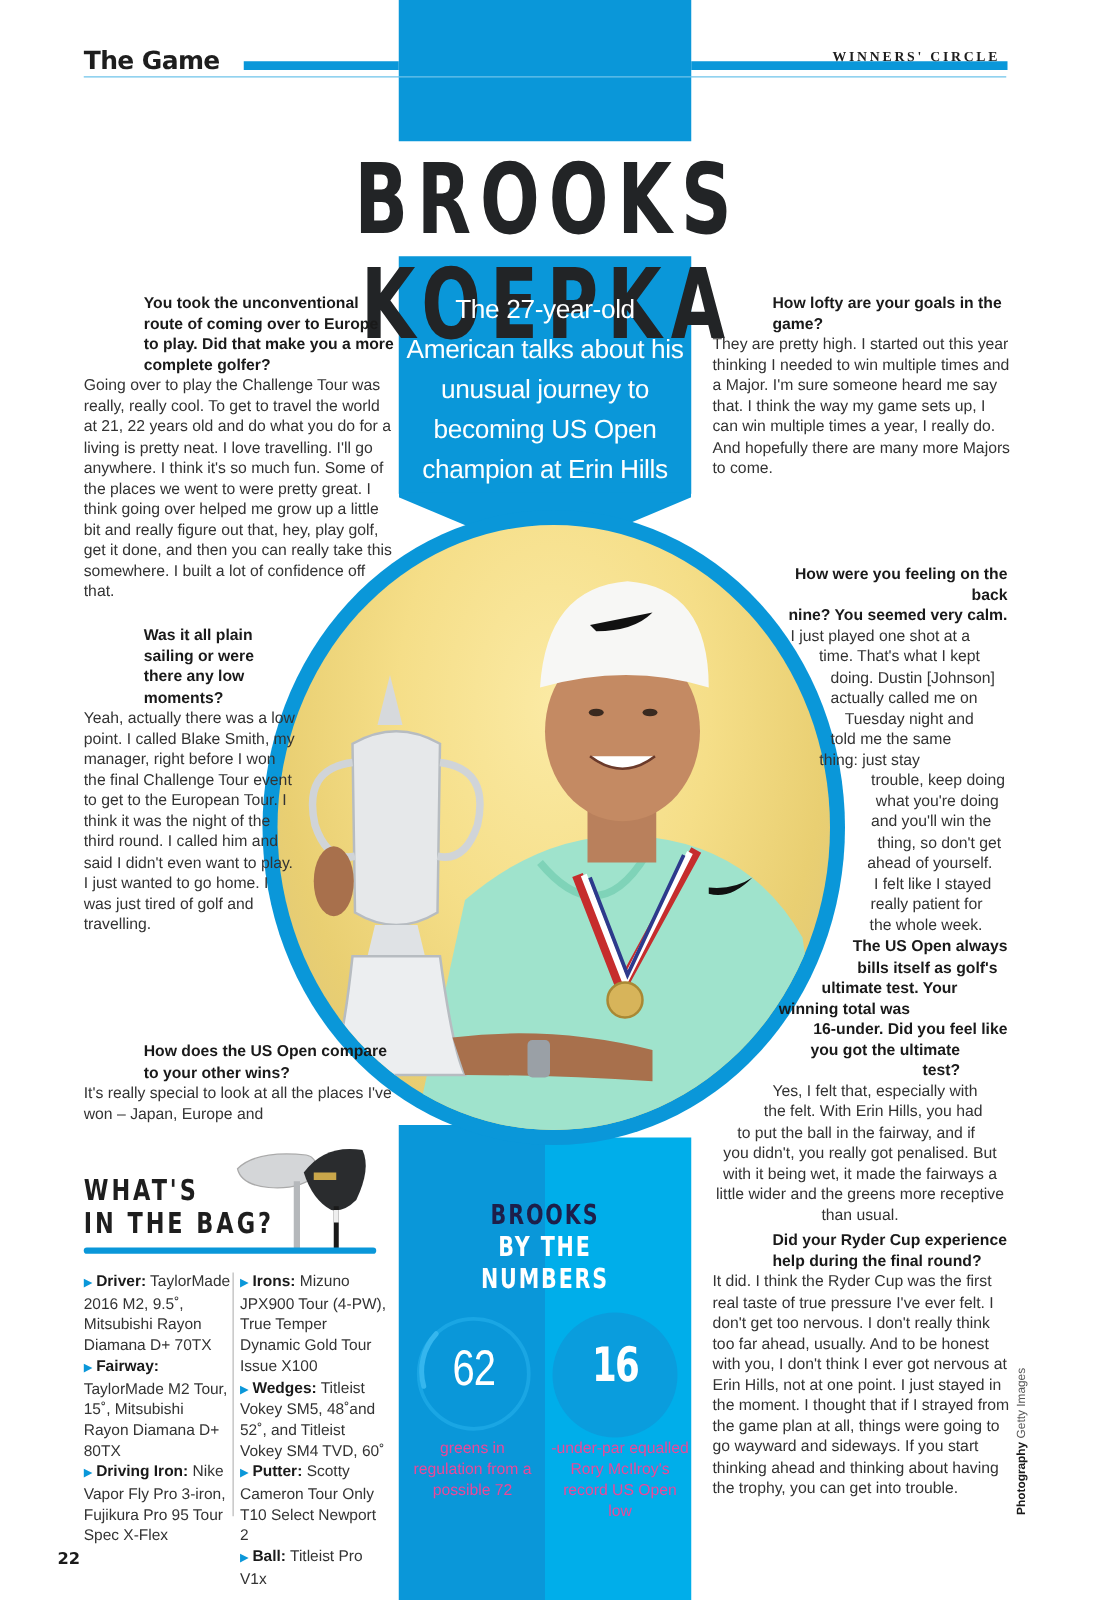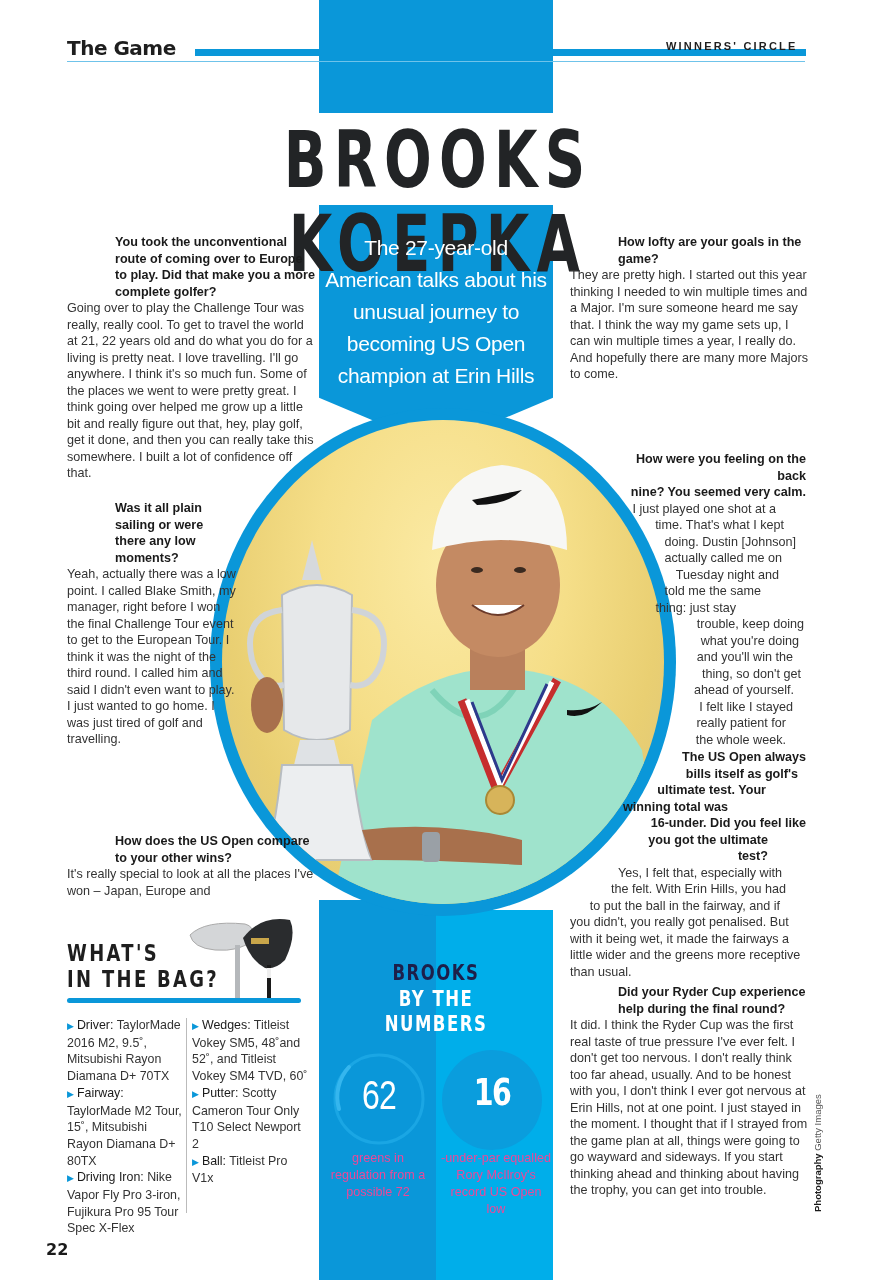--- a/index.html
+++ b/index.html
@@ -14,21 +14,21 @@
   .col-chev { left: 319px; top: 394px; width: 234px; height: 48px; background: #0a97d9;
     clip-path: polygon(0 0, 100% 0, 100% 8%, 55% 100%, 50% 100%, 45% 100%, 0 8%); }
   .col-bottom-l { left: 319px; top: 900px; width: 117px; height: 380px; background: #0a97d9; }
   .col-bottom-r { left: 436px; top: 910px; width: 117px; height: 370px; background: #00aeea; }
 
   
   .section-label { left: 67px; top: 36px; font-family: "DejaVu Sans", sans-serif; font-weight: bold; font-size: 20px; letter-spacing: -0.5px; color: #1e1e1e; }
   .hdr-rule-left { left: 195px; top: 49px; width: 124px; height: 7px; background: #0a97d9; }
   .hdr-rule-right { left: 553px; top: 49px; width: 253px; height: 7px; background: #0a97d9; }
   .hdr-thin { left: 67px; top: 61px; width: 738px; height: 1px; background: #6fc3ea; }
-  .kicker { left: 666px; top: 40px; font-family: Liberation Sans, sans-serif; font-weight: bold; font-size: 11px; letter-spacing: 2.2px; color: #1e1e1e; }
+  .kicker { left: 666px; top: 40px; font-family: Liberation Serif, serif; font-weight: bold; font-size: 11px; letter-spacing: 2.2px; color: #1e1e1e; }
 
   
   .headline { left: 0; width: 876px; top: 118px; text-align: center; font-family: "DejaVu Sans", sans-serif; font-weight: bold; font-size: 78px; letter-spacing: 10px; color: #222426; transform: scaleX(0.72); transform-origin: center; line-height: 84px; }
 
   
   .standfirst { left: 325px; top: 232px; width: 222px; text-align: center; font-family: "Liberation Sans Narrow", "Liberation Sans", sans-serif; font-size: 21px; line-height: 32px; color: #ffffff; letter-spacing: -0.3px; }
 
   
   .body-text { font-size: 12.6px; line-height: 16.5px; color: #333; }
   .body-text .q { font-weight: bold; color: #1a1a1a; margin-left: 48px; }
@@ -52,36 +52,36 @@
   .portrait svg { width: 100%; height: 100%; display: block; }
 
   
   .bag-title { left: 67px; top: 940px; font-family: "DejaVu Sans", sans-serif; font-weight: bold; font-size: 23px; line-height: 26px; letter-spacing: 3px; color: #1e1e1e; transform: scaleX(0.78); transform-origin: left; }
   .bag-img { left: 185px; top: 910px; width: 115px; height: 90px; }
   .bag-rule { left: 67px; top: 998px; width: 234px; height: 5px; background: #0a97d9; border-radius: 3px; }
   .bag-divider { left: 186px; top: 1018px; width: 1px; height: 195px; background: #bbbbbb; }
   .bag-list { font-family: "Liberation Sans Narrow", "Liberation Sans", sans-serif; font-size: 12.4px; line-height: 16.7px; color: #333; }
   .bag-col1 { left: 67px; top: 1017px; width: 118px; }
   .bag-col2 { left: 192px; top: 1017px; width: 118px; }
-  .bag-list .lbl { font-weight: normal; color: #1a1a1a; }
+  .bag-list .lbl { font-weight: bold; color: #1a1a1a; }
   .bag-list .arr { color: #0a97d9; font-size: 9px; margin-right: 3px; }
 
   
   .stats-title-1 { left: 319px; top: 960px; width: 234px; text-align: center; font-family: "DejaVu Sans", sans-serif; font-weight: bold; font-size: 22px; letter-spacing: 2px; color: #1d1f4a; transform: scaleX(0.75); }
   .stats-title-2 { left: 319px; top: 986px; width: 234px; text-align: center; font-family: "DejaVu Sans", sans-serif; font-weight: bold; font-size: 22px; letter-spacing: 2px; color: #ffffff; transform: scaleX(0.75); }
   .stat-arc { left: 331px; top: 1051px; width: 96px; height: 96px; }
   .stat-disc { left: 442px; top: 1050px; width: 100px; height: 100px; border-radius: 50%; background: #0a9ddd; }
   .stat-num-1 { left: 331px; top: 1073px; width: 96px; text-align: center; font-family: "Liberation Sans Narrow", "Liberation Sans", sans-serif; font-size: 40px; color: #ffffff; font-weight: normal; letter-spacing: -1px; transform: scaleX(0.8); }
   .stat-num-2 { left: 442px; top: 1070px; width: 100px; text-align: center; font-family: "DejaVu Sans", sans-serif; font-size: 38px; font-weight: bold; color: #ffffff; letter-spacing: -2px; transform: scaleX(0.75); }
   .stat-desc { font-size: 12.6px; line-height: 17px; color: #ec4899; text-align: center; }
   .stat-desc-1 { left: 325px; top: 1150px; width: 106px; }
   .stat-desc-2 { left: 440px; top: 1150px; width: 112px; }
 
   
-  .page-num { left: 46px; top: 1240px; font-family: "DejaVu Sans", sans-serif; font-weight: bold; font-size: 16px; color: #1a1a1a; }
+  .page-num { left: 46px; top: 1240px; font-family: "DejaVu Sans", sans-serif; font-weight: bold; font-size: 13px; color: #1a1a1a; }
   .credit { left: 812px; top: 1212px; transform: rotate(-90deg); transform-origin: left top; font-size: 9.5px; color: #555; white-space: nowrap; }
   .credit b { color: #1a1a1a; }
 </style>
 </head>
 <body>
 
 <div class="abs col-top"></div>
 <div class="abs col-mid"></div>
 <div class="abs col-chev"></div>
 <div class="abs col-bottom-l"></div>
@@ -187,21 +187,21 @@
     <span class="right-line" style="padding-right:8px">bills itself as golf's</span>
     <span class="right-line" style="padding-right:40px">ultimate test. Your</span>
     <span class="right-line" style="padding-right:78px">winning total was</span>
     <span class="right-line">16-under. Did you feel like</span>
     <span class="right-line" style="padding-right:38px">you got the ultimate test?</span>
   </div>
   <div>
     <span class="right-line" style="padding-right:24px">Yes, I felt that, especially with</span>
     <span class="right-line" style="padding-right:20px">the felt. With Erin Hills, you had</span>
     <span class="right-line" style="padding-right:26px">to put the ball in the fairway, and if</span>
-    <span style="display:block;text-align:left">you didn't, you really got penalised. But with it being wet, it made the fairways a little wider and the greens more receptive than usual.</span>
+    <span style="display:block;text-align:center">you didn't, you really got penalised. But with it being wet, it made the fairways a little wider and the greens more receptive than usual.</span>
   </div>
 </div>
 
 <div class="abs body-text col-right-4">
   <div class="q">Did your Ryder Cup experience help during the final round?</div>
   <div>It did. I think the Ryder Cup was the first real taste of true pressure I've ever felt. I don't get too nervous. I don't really think too far ahead, usually. And to be honest with you, I don't think I ever got nervous at Erin Hills, not at one point. I just stayed in the moment. I thought that if I strayed from the game plan at all, things were going to go wayward and sideways. If you start thinking ahead and thinking about having the trophy, you can get into trouble.</div>
 </div>
 
 <div class="abs bag-title">
   <div>WHAT'S</div>
@@ -217,20 +217,21 @@
 </svg>
 <div class="abs bag-rule"></div>
 <div class="abs bag-divider"></div>
 
 <div class="abs bag-list bag-col1">
   <div><span class="arr">▶</span><span class="lbl">Driver:</span> <span>TaylorMade 2016 M2, 9.5˚, Mitsubishi Rayon Diamana D+ 70TX</span></div>
   <div><span class="arr">▶</span><span class="lbl">Fairway:</span> <span>TaylorMade M2 Tour, 15˚, Mitsubishi Rayon Diamana D+ 80TX</span></div>
   <div><span class="arr">▶</span><span class="lbl">Driving Iron:</span> <span>Nike Vapor Fly Pro 3-iron, Fujikura Pro 95 Tour Spec X-Flex</span></div>
 </div>
 <div class="abs bag-list bag-col2">
+  <div><span class="arr">▶</span><span class="lbl">Irons:</span> <span>Mizuno JPX900 Tour (4-PW), True Temper Dynamic Gold Tour Issue X100</span></div>
   <div><span class="arr">▶</span><span class="lbl">Wedges:</span> <span>Titleist Vokey SM5, 48˚and 52˚, and Titleist Vokey SM4 TVD, 60˚</span></div>
   <div><span class="arr">▶</span><span class="lbl">Putter:</span> <span>Scotty Cameron Tour Only T10 Select Newport 2</span></div>
   <div><span class="arr">▶</span><span class="lbl">Ball:</span> <span>Titleist Pro V1x</span></div>
 </div>
 
 <div class="abs stats-title-1">BROOKS</div>
 <div class="abs stats-title-2">BY THE NUMBERS</div>
 
 <svg class="abs stat-arc" viewBox="0 0 96 96">
   <circle cx="48" cy="48" r="44" fill="none" stroke="#1aa6e4" stroke-width="3"></circle>

